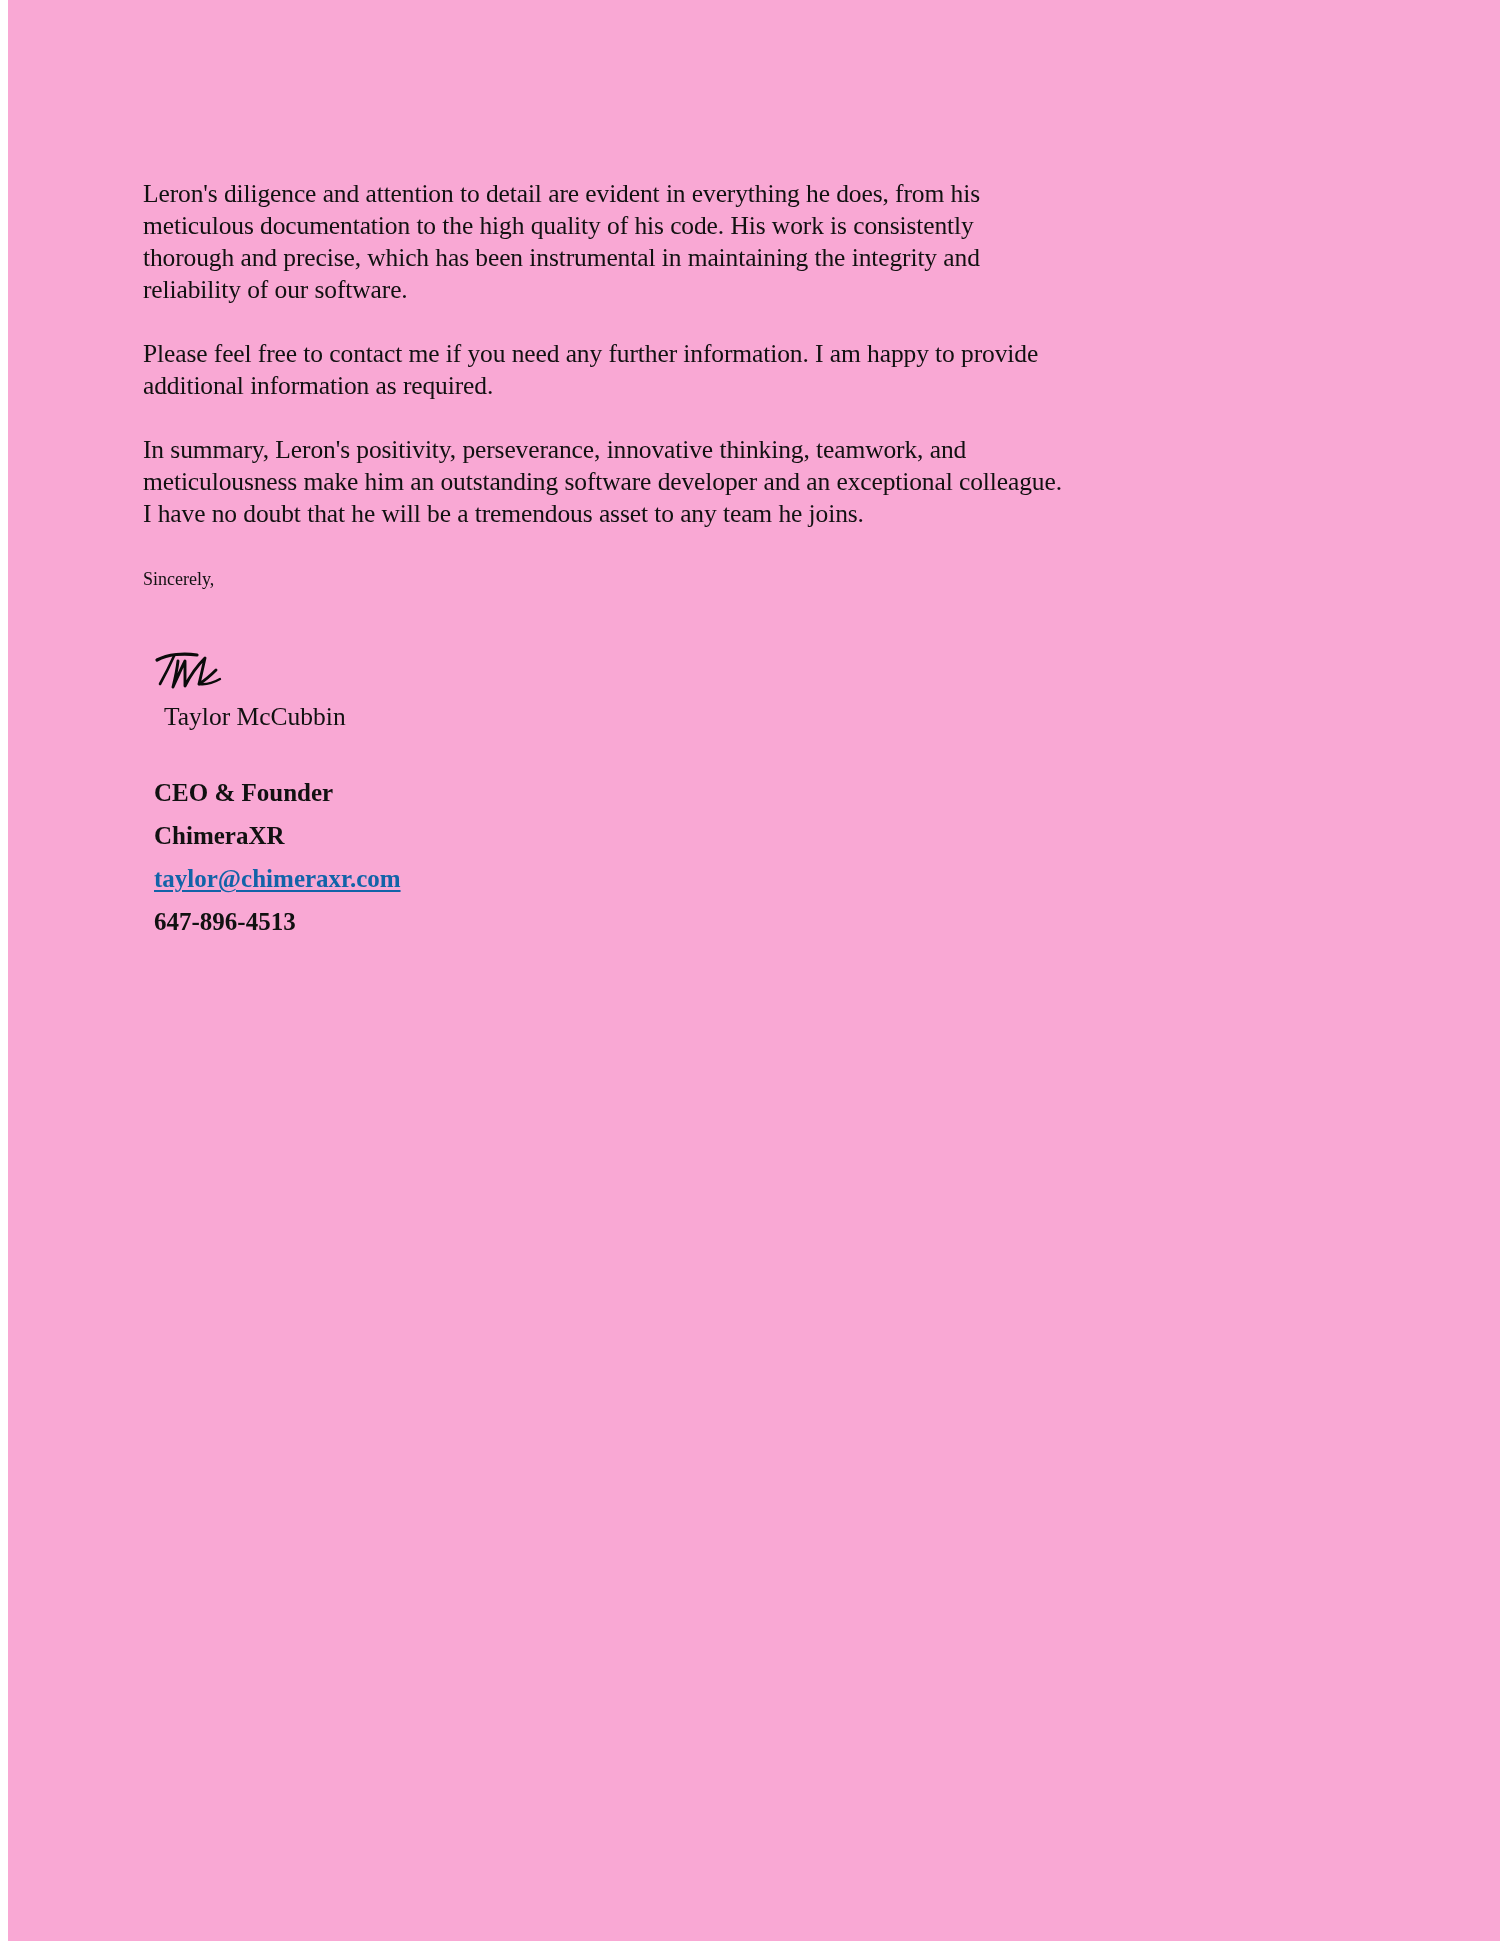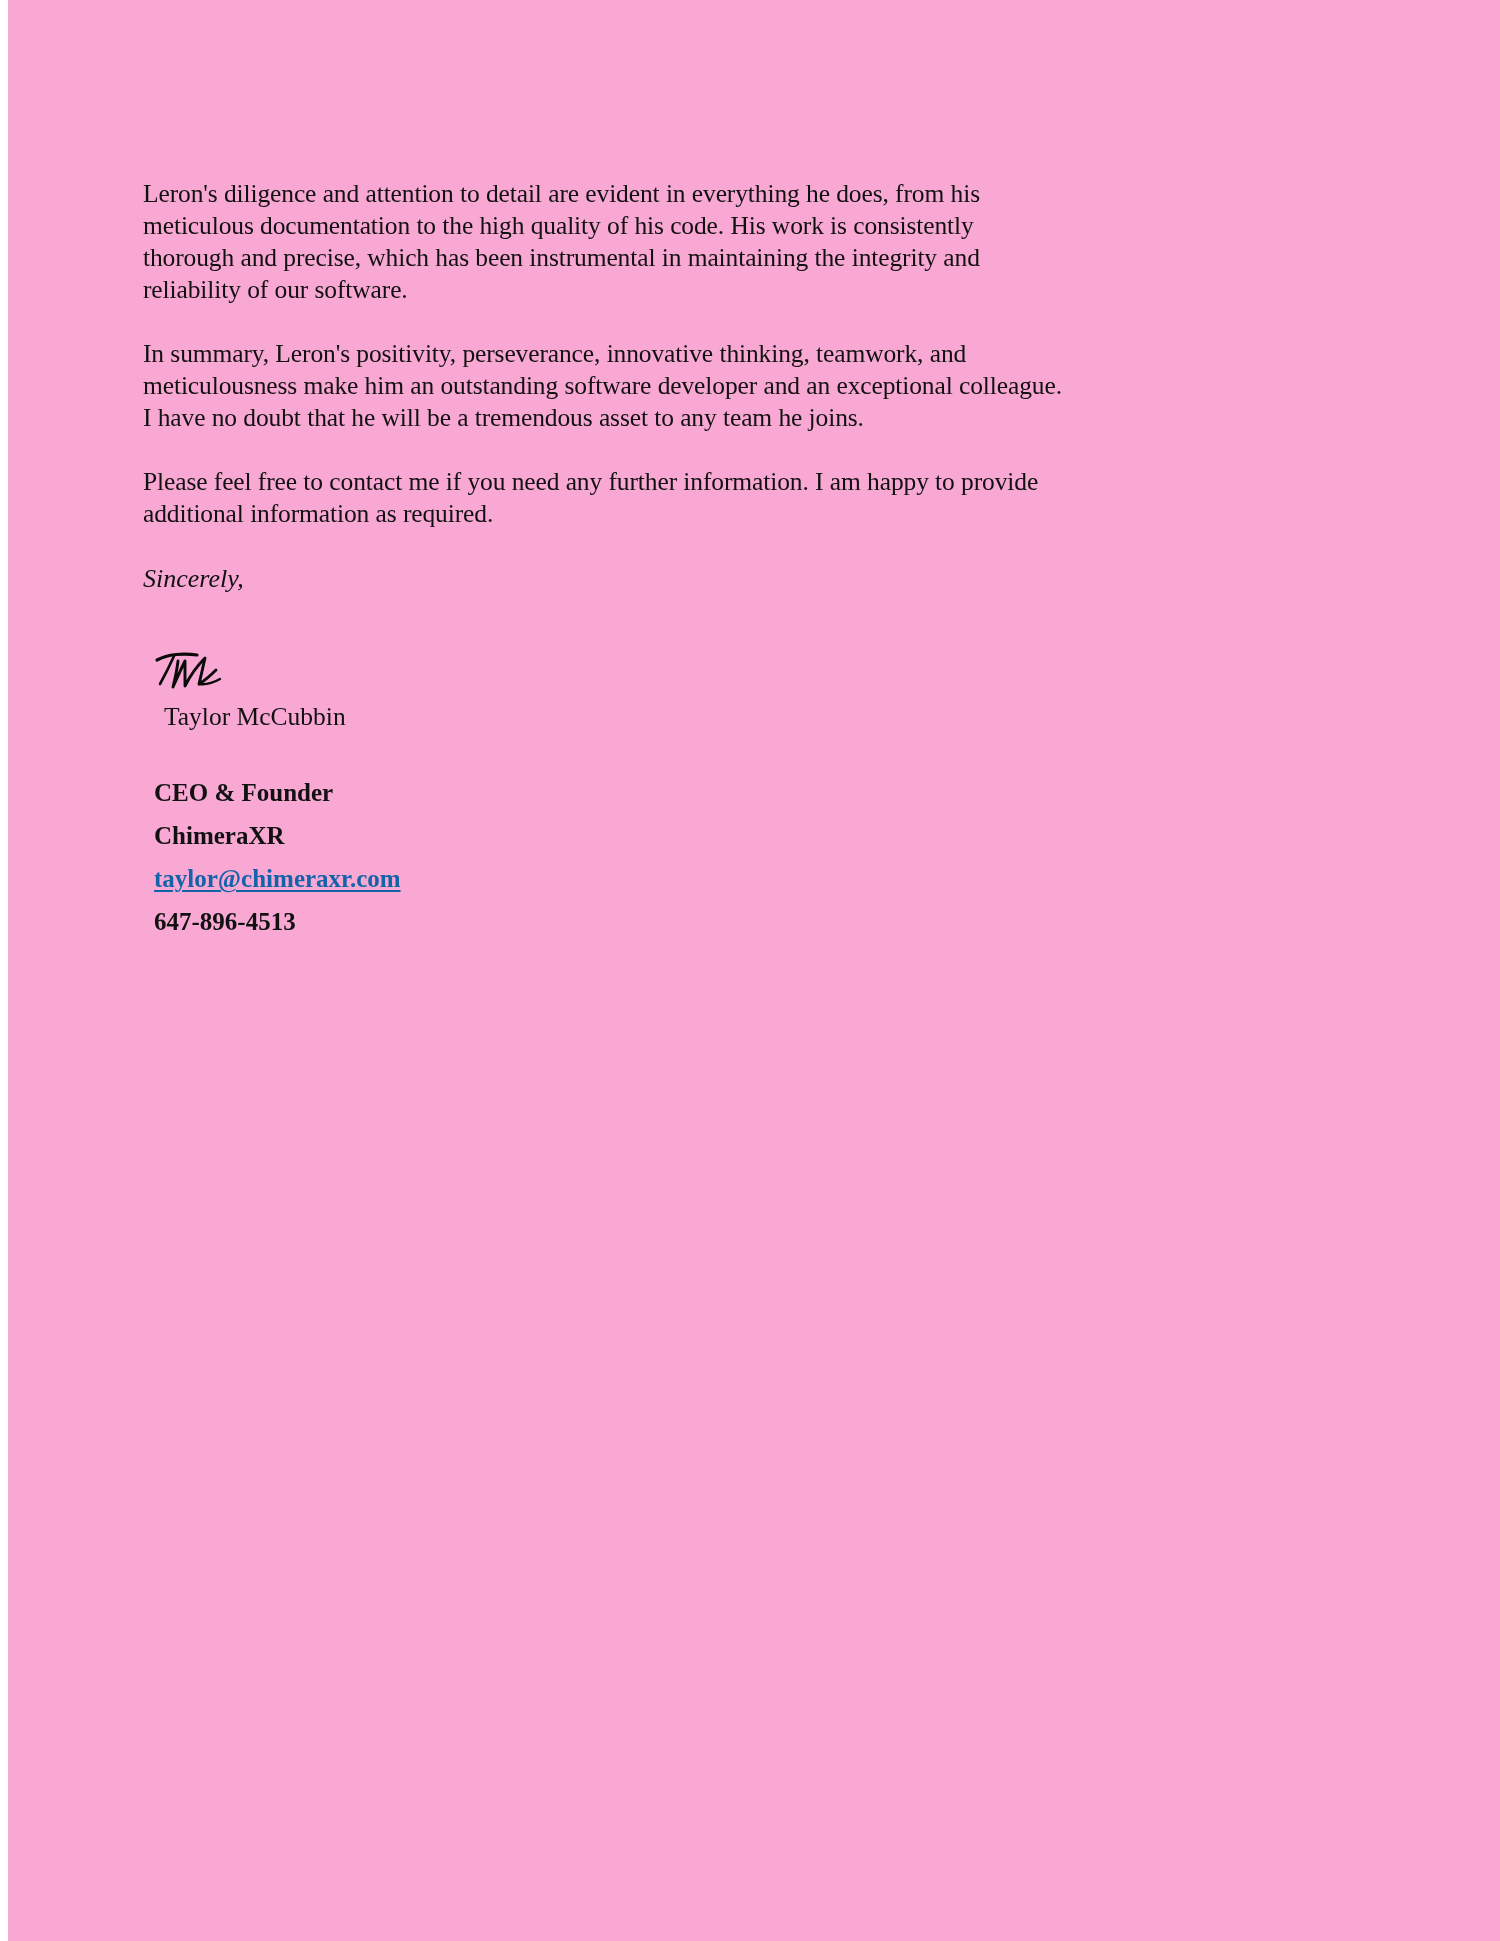--- a/index.html
+++ b/index.html
@@ -44,24 +44,23 @@
   }
 
   .para:last-of-type {
     margin-bottom: 0;
   }
 
   .closing {
     position: absolute;
     left: 135px;
     top: 563px;
-    font-size: 26px;
+    font-size: 18px;
     line-height: 32px;
     color: #111111;
-    font-style: italic;
   }
 
   
   .signature-block {
     position: absolute;
     left: 146px;
     top: 648px;
     width: 600px;
   }
 
@@ -107,22 +106,22 @@
     cursor: pointer;
   }
 </style>
 </head>
 <body>
 
 <div class="page">
 
   <div class="letter-body">
     <p class="para">Leron's diligence and attention to detail are evident in everything he does, from his meticulous documentation to the high quality of his code. His work is consistently thorough and precise, which has been instrumental in maintaining the integrity and reliability of our software.</p>
+    <p class="para">Please feel free to contact me if you need any further information. I am happy to provide additional information as required.</p>
     <p class="para">In summary, Leron's positivity, perseverance, innovative thinking, teamwork, and meticulousness make him an outstanding software developer and an exceptional colleague. I have no doubt that he will be a tremendous asset to any team he joins.</p>
-    <p class="para">Please feel free to contact me if you need any further information. I am happy to provide additional information as required.</p>
   </div>
 
   <div class="closing">Sincerely,</div>
 
   <div class="signature-block">
     <span class="signature-mark">
       <svg width="70" height="44" viewBox="0 0 70 44" xmlns="http://www.w3.org/2000/svg" aria-hidden="true">
         <g fill="none" stroke="#0b0b0b" stroke-linecap="round" stroke-linejoin="round">
           <path d="M3 12 C 14 6, 30 5, 43 7" stroke-width="3.2"></path>
           <path d="M20 8 C 16 17, 11 27, 6 36" stroke-width="2.6"></path>

